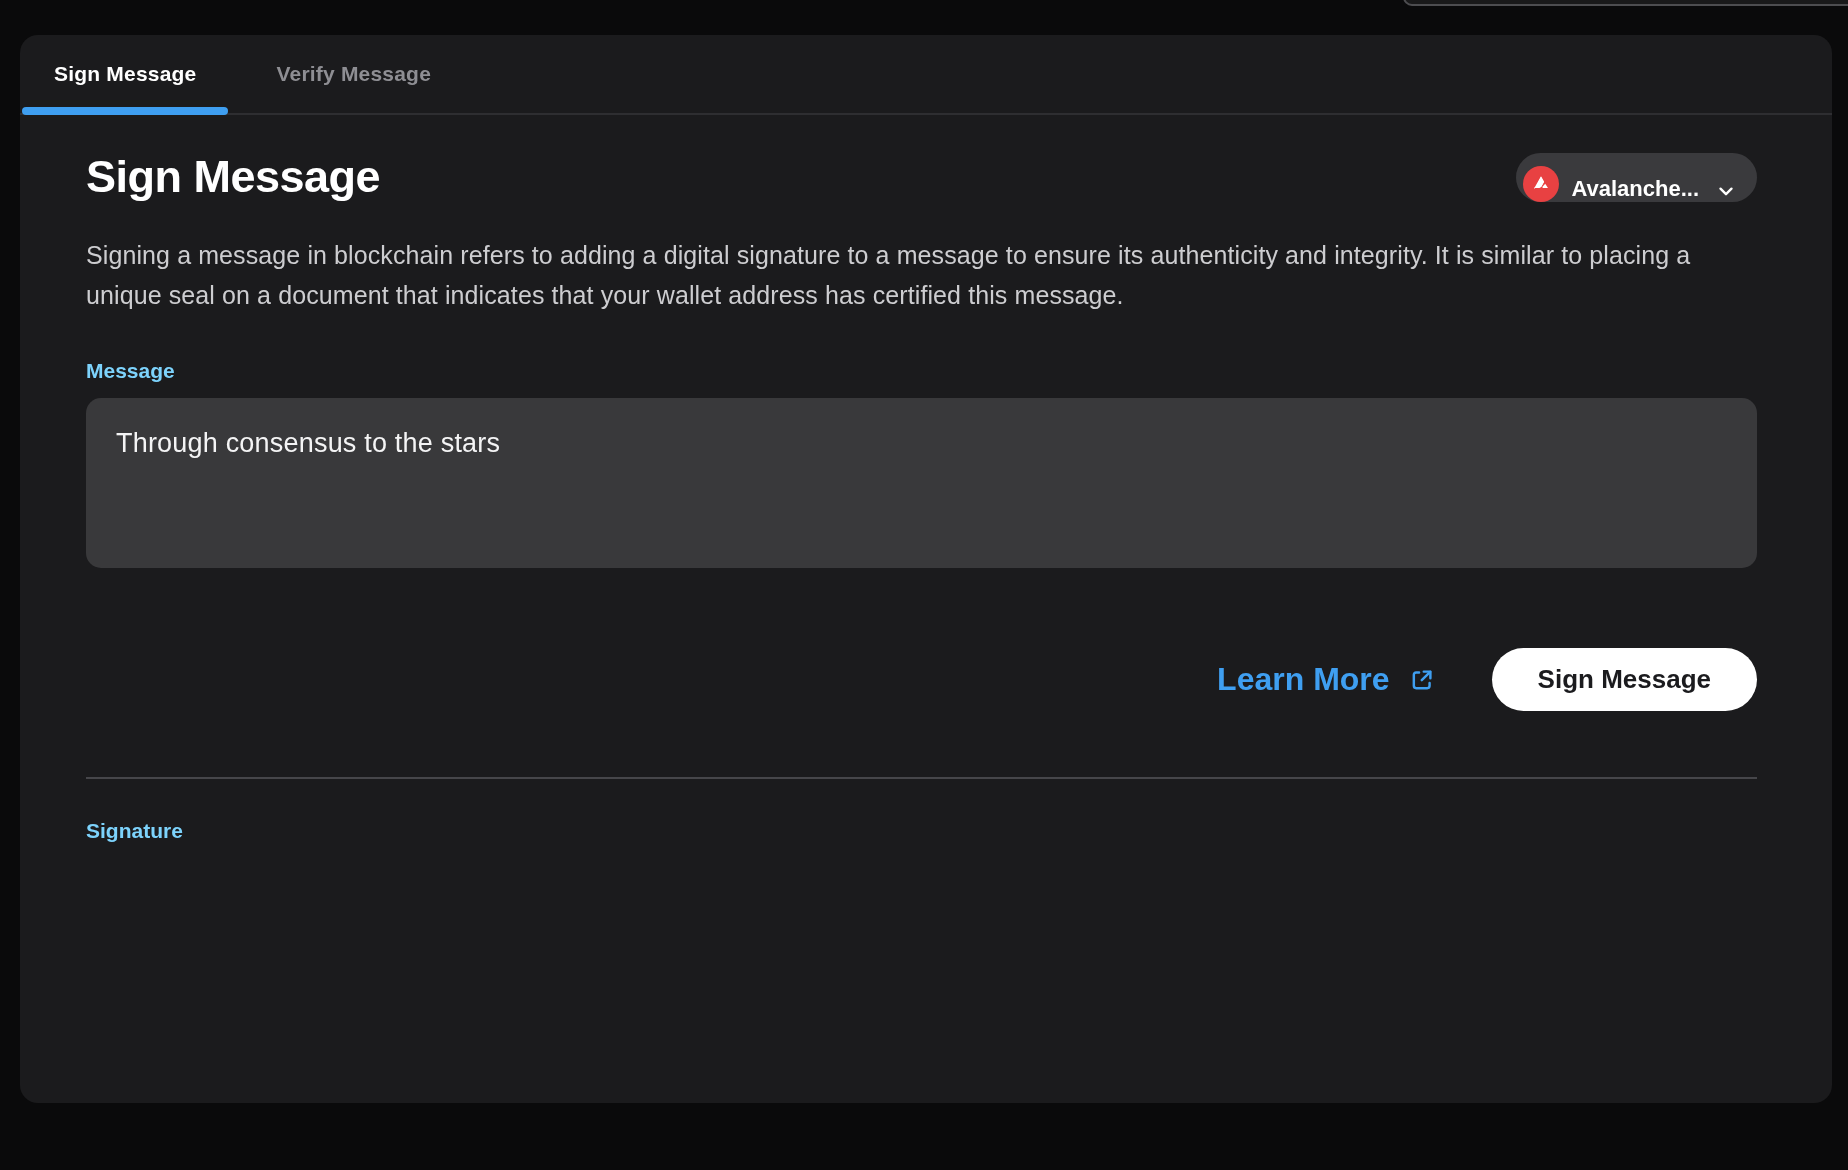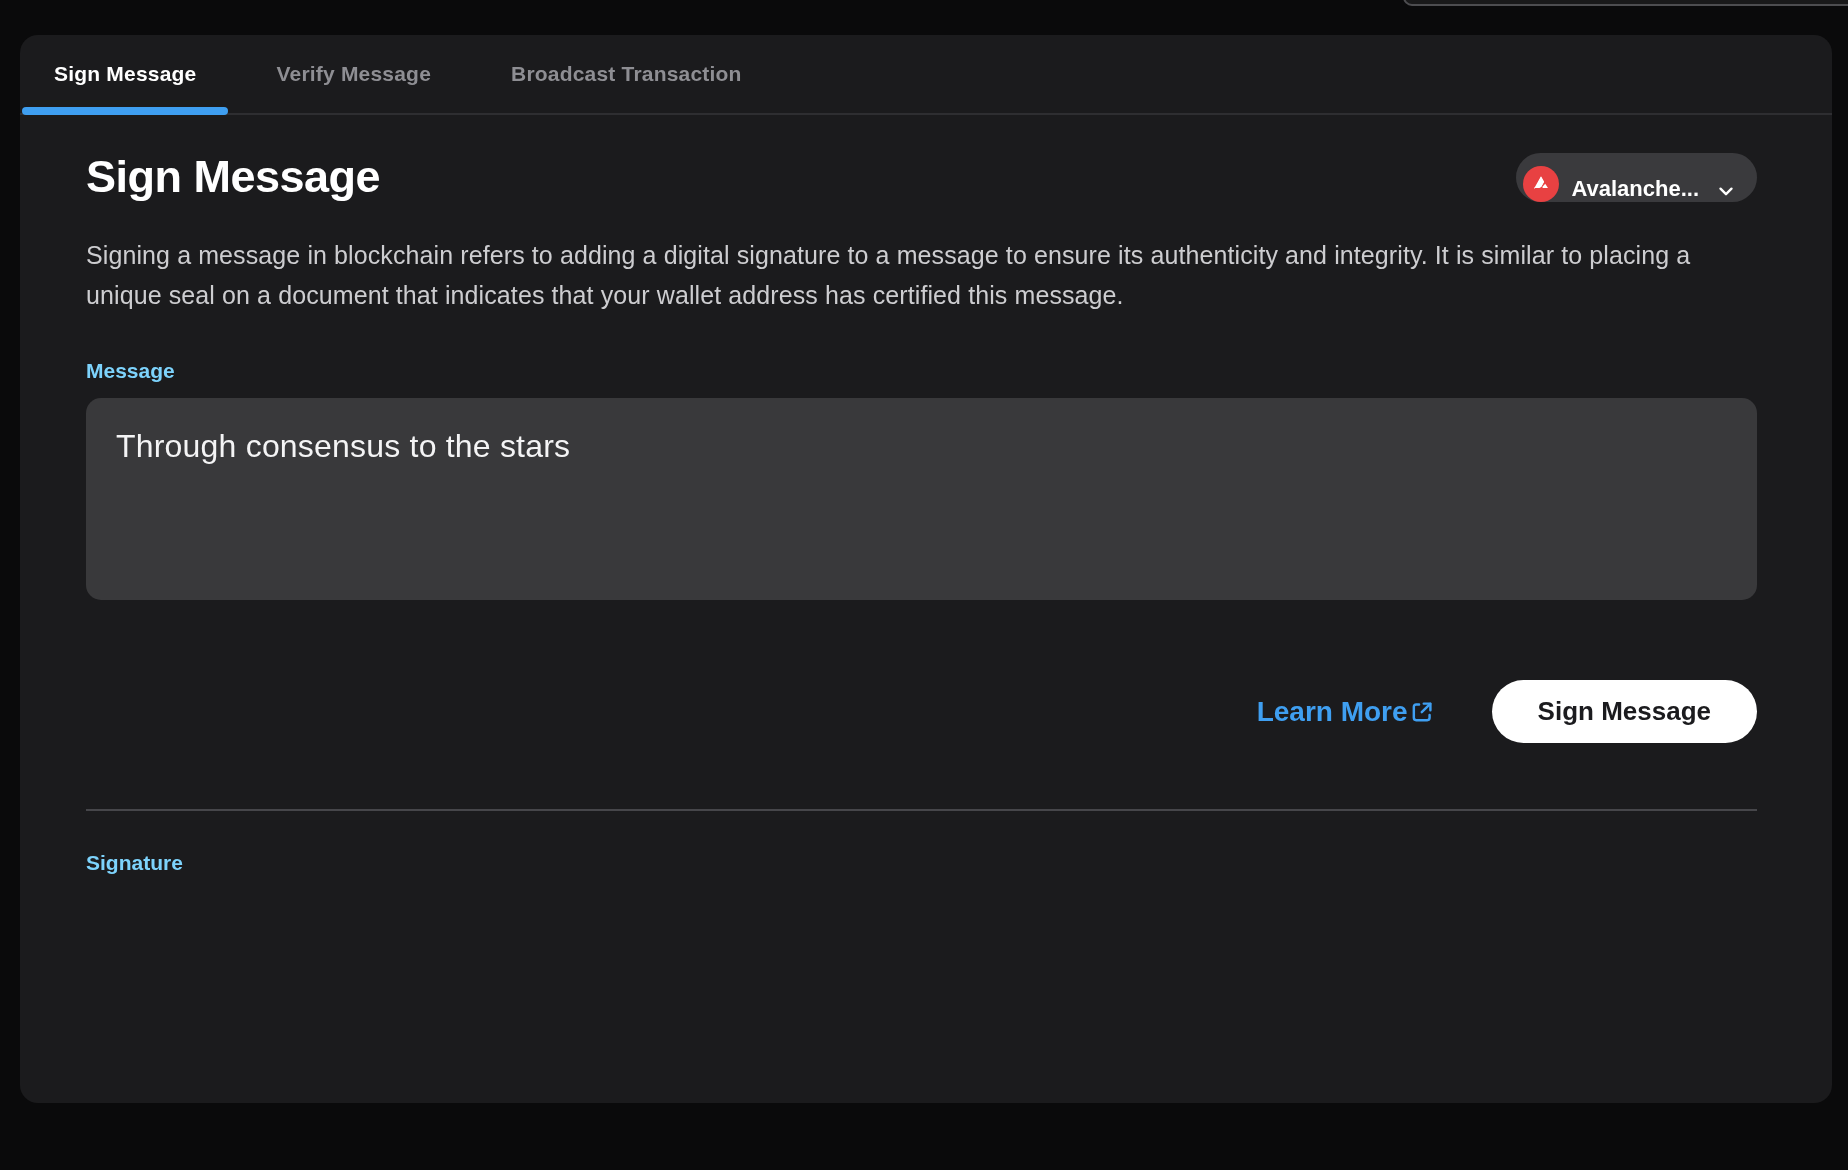--- a/index.html
+++ b/index.html
@@ -119,46 +119,47 @@
     margin-top: 44px;
     font-size: 21px;
     font-weight: 700;
     color: #7dd3fc;
   }
 
   .message-input {
     display: block;
     margin-top: 15px;
     width: 100%;
-    height: 202px;
+    height: 170px;
     background: #39393b;
     border: none;
     outline: none;
     border-radius: 15px;
     resize: none;
     padding: 30px 30px;
     font-family: inherit;
-    font-size: 32px;
+    font-size: 27px;
     color: #f4f4f5;
     letter-spacing: 0.2px;
   }
 
   .actions-row {
     margin-top: 80px;
     display: flex;
     align-items: center;
     justify-content: flex-end;
     gap: 56px;
   }
   .learn-more {
     display: flex;
     align-items: center;
+    gap: 18px;
     text-decoration: none;
     cursor: pointer;
-    font-size: 28px;
+    font-size: 32px;
     font-weight: 700;
     color: var(--accent-blue, #3f9ff1);
   }
   .sign-btn {
     height: 63px;
     padding: 0 46px;
     border: none;
     border-radius: 32px;
     background: #ffffff;
     color: #1b1b1e;
@@ -197,23 +198,20 @@
 <div class="top-sliver"></div>
 
 <div class="card">
 
   <nav class="tabbar">
     <button class="tab active">
       <span>Sign Message</span>
     </button>
     <button class="tab">
       <span>Verify Message</span>
-    </button>
-    <button class="tab">
-      <span>Broadcast Transaction</span>
     </button>
   </nav>
 
   <div class="content">
 
     <div class="header-row">
       <h1 class="page-title">Sign Message</h1>
 
       <button class="network-chip">
         <span class="ava-badge">

